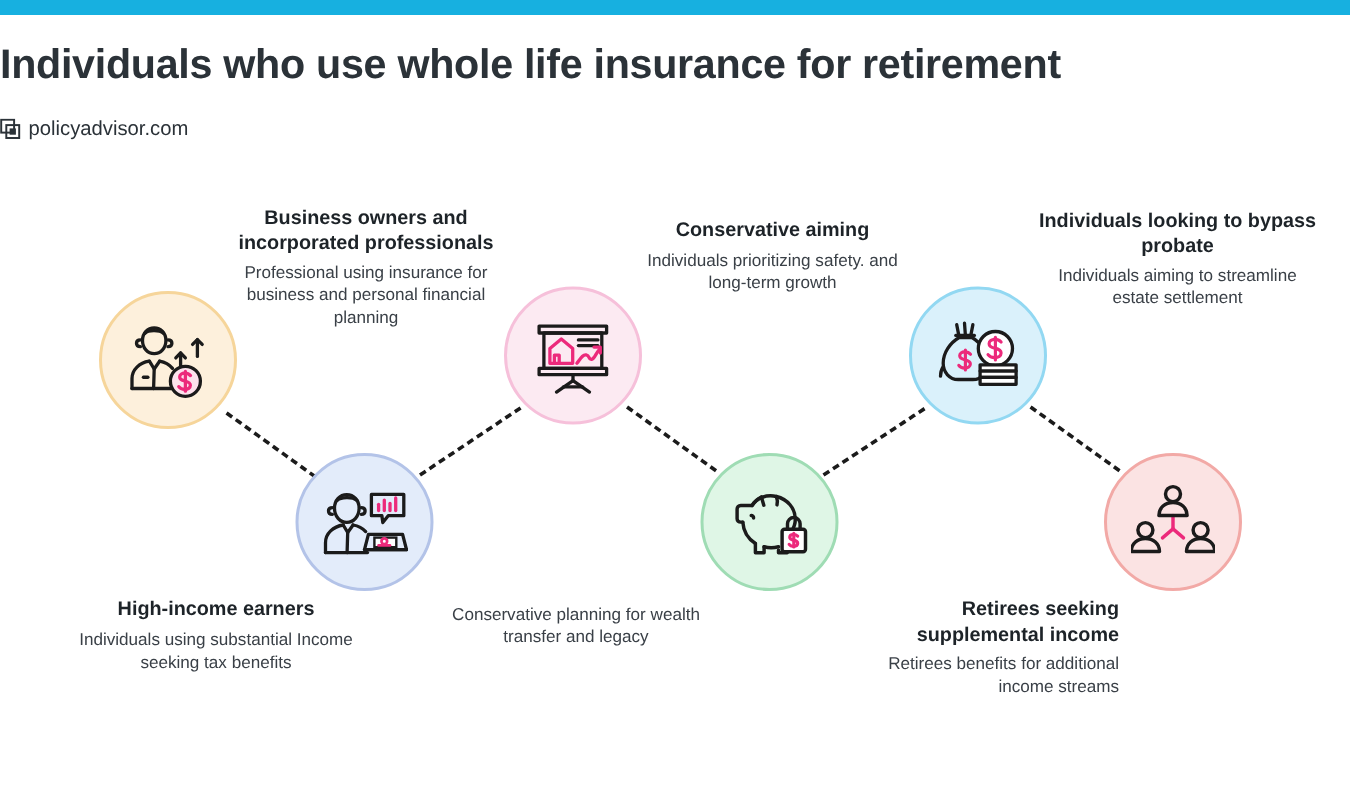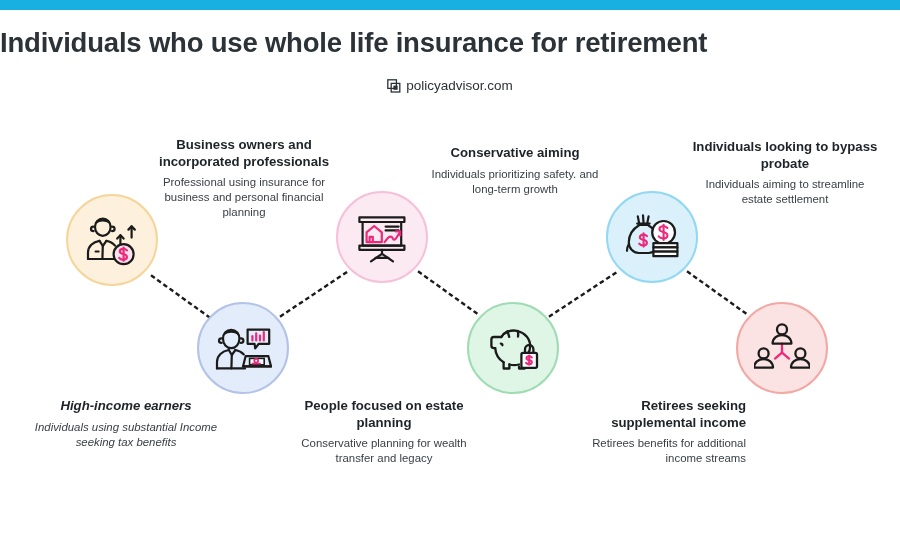--- a/index.html
+++ b/index.html
@@ -19,21 +19,21 @@
     position: absolute; top: 27px; left: 0; width: 900px;
     text-align: left;
     font-size: 27.5px; font-weight: bold;
     color: #2b3238;
     letter-spacing: -0.2px;
   }
   #brand {
     position: absolute; top: 78px; left: 0; width: 900px;
     text-align: center;
     font-size: 13.5px; color: #2b3238;
-    display: flex; justify-content: center; align-items: center; gap: 5px;
+    display: flex; align-items: center; gap: 5px;
   }
   #brand .logo-glyph { display: inline-block; width: 14px; height: 14px; line-height: 0; }
 
   .node { position: absolute; }
   .circle {
     position: absolute;
     border-radius: 50%;
     display: flex; align-items: center; justify-content: center;
   }
   .circle svg { display: block; }
@@ -140,21 +140,21 @@
         </g>
         <g stroke="#ec2a7b" stroke-width="2.2" stroke-linecap="round">
           <path d="M38.4 19.4v-4.2"></path>
             <path d="M42.2 19.4v-7"></path>
           <path d="M46 19.4v-4.8"></path>
             <path d="M49.8 19.4v-8.4"></path>
         </g>
       </svg>
     </span>
   </div>
-  <div class="label" style="left:22px; top:398px; width:208px;font-style:italic;">
+  <div class="label" style="left:40px; top:398px; width:208px;">
     <div class="head">High-income earners</div>
     <div class="sub">Individuals using substantial Income seeking tax benefits</div>
   </div>
 </div>
 
 <div class="node">
   <div class="circle" style="left:336px; top:191px; width:92px; height:92px; background:#fceaf2; border:2.5px solid #f6c0da;">
     <span>
       <svg width="58" height="54" viewBox="0 0 58 54">
         <g fill="none" stroke="#1b1b1b" stroke-width="2.2" stroke-linejoin="round" stroke-linecap="round">
@@ -205,21 +205,20 @@
         <rect x="37.4" y="30.8" width="15.6" height="15" rx="1.6" fill="#fff" stroke="#1b1b1b" stroke-width="2.3"></rect>
         <path d="M41 30.8v-3.6a4.2 4.2 0 0 1 8.4 0v3.6" fill="none" stroke="#1b1b1b" stroke-width="2.3"></path>
         <g stroke="#ec2a7b" stroke-width="2.1" fill="none" stroke-linecap="round">
           <path d="M45.2 33.6v9"></path>
           <path d="M47.8 35.4c-.8-.8-1.8-1.1-2.8-1.1-1.5 0-2.5.8-2.5 1.9 0 1 .8 1.5 2.5 1.9 1.8.4 2.8 1 2.8 2.1 0 1.2-1.2 2-2.8 2-1.2 0-2.3-.4-2.9-1.3"></path>
         </g>
       </svg>
     </span>
   </div>
   <div class="label" style="left:286px; top:398px; width:196px;">
-    <div class="head">People focused on estate planning</div>
     <div class="sub">Conservative planning for wealth transfer and legacy</div>
   </div>
 </div>
 
 <div class="node">
   <div class="circle" style="left:606px; top:191px; width:92px; height:92px; background:#daf1fb; border:2.5px solid #92d8f2;">
     <span>
       <svg width="58" height="54" viewBox="0 0 58 54">
         <g fill="none" stroke="#1b1b1b" stroke-width="2.2" stroke-linejoin="round" stroke-linecap="round">
           <path d="M14.8 6.4l1.4 7.2"></path>

